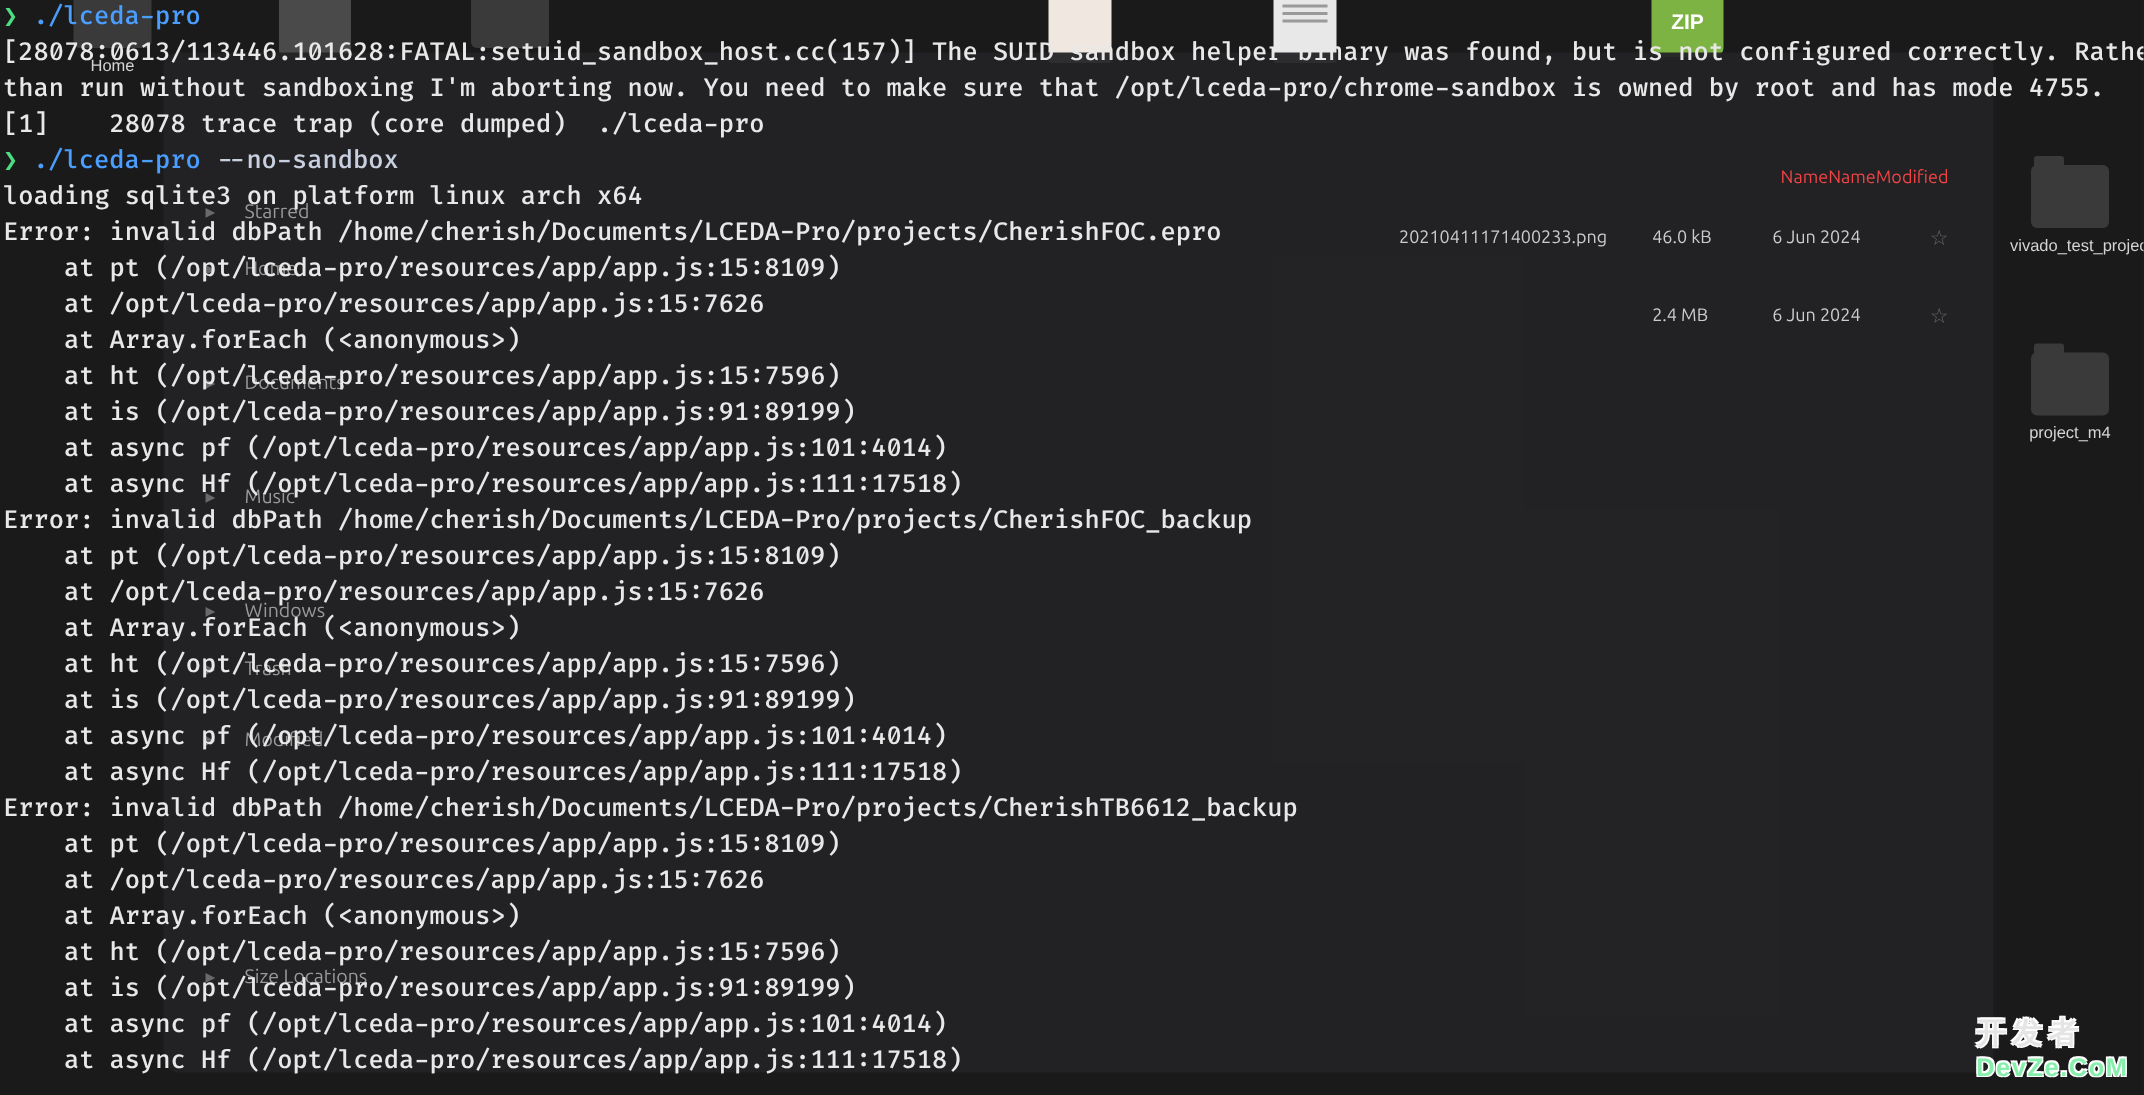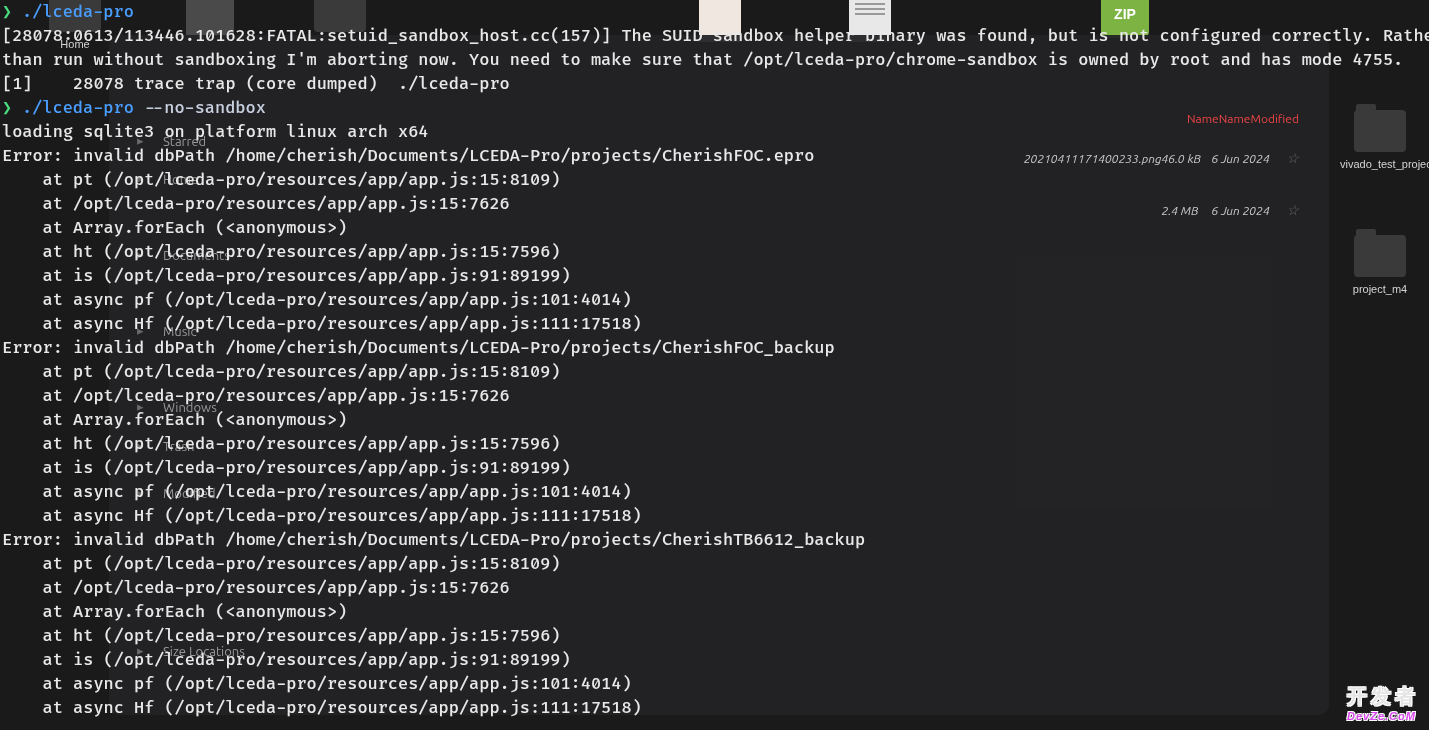--- a/index.html
+++ b/index.html
@@ -151,23 +151,23 @@
       font-size: 12px;
       color: #ef4444;
       margin-top: 12px;
     }
     
     .fm-file-row {
       position: absolute;
       right: 30px;
       display: flex;
       align-items: center;
+      gap: 30px;
       font-size: 12px;
       color: #ccc;
-      font-style: italic;
     }
     
     .fm-file-size {
       width: 50px;
     }
     
     .fm-file-date {
       width: 75px;
     }
     
@@ -220,26 +220,25 @@
     
     .watermark-top {
       color: #e5e5e5;
       font-size: 20px;
       font-weight: bold;
       letter-spacing: 4px;
       text-shadow: 1px 1px 0 #fff, -1px -1px 0 #fff, 1px -1px 0 #fff, -1px 1px 0 #fff;
     }
     
     .watermark-bottom {
-      color: #d946ef;
-      font-size: 11px;
+      color: #86efac;
+      font-size: 17px;
       font-weight: bold;
       letter-spacing: 1px;
       text-shadow: 1px 1px 0 #fff, -1px -1px 0 #fff, 1px -1px 0 #fff, -1px 1px 0 #fff;
-      font-style: italic;
     }
   </style>
 </head>
 <body>
 
 <div class="desktop-layer">
   <div id="desktop-icons-container">
       <div class="desktop-icon" style="left: 35px; top: -10px;">
         <div class="folder-icon"></div>
         <div>Home</div>

